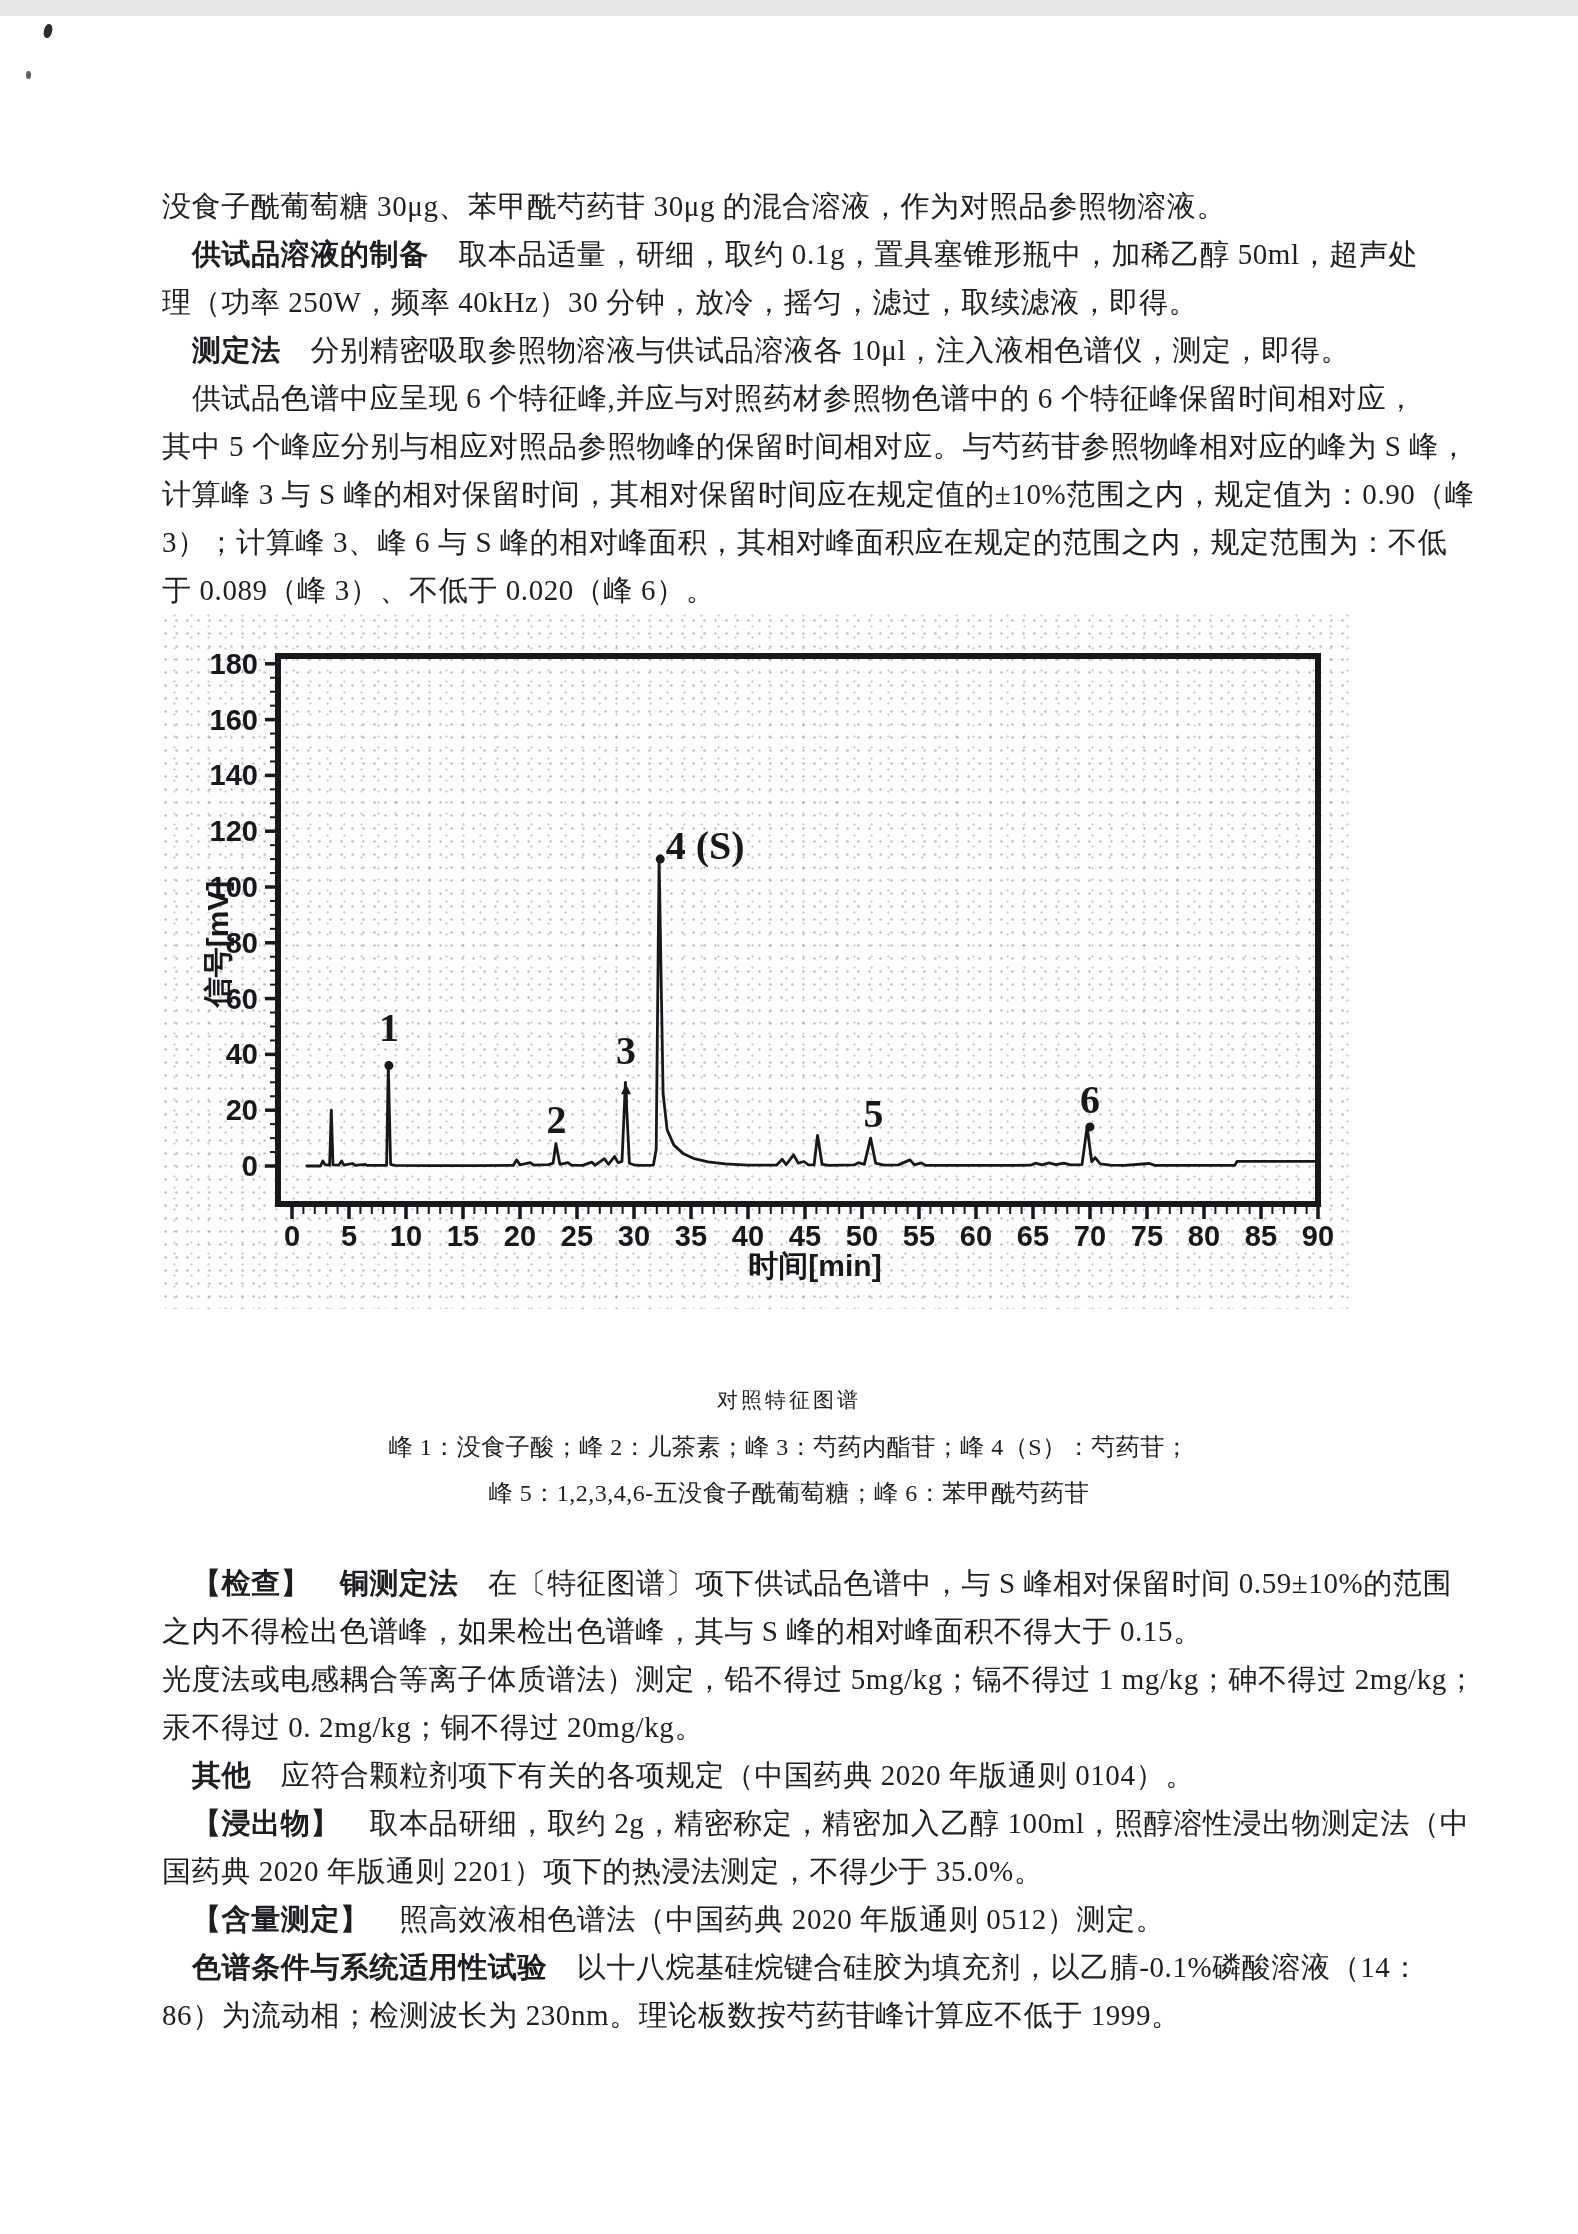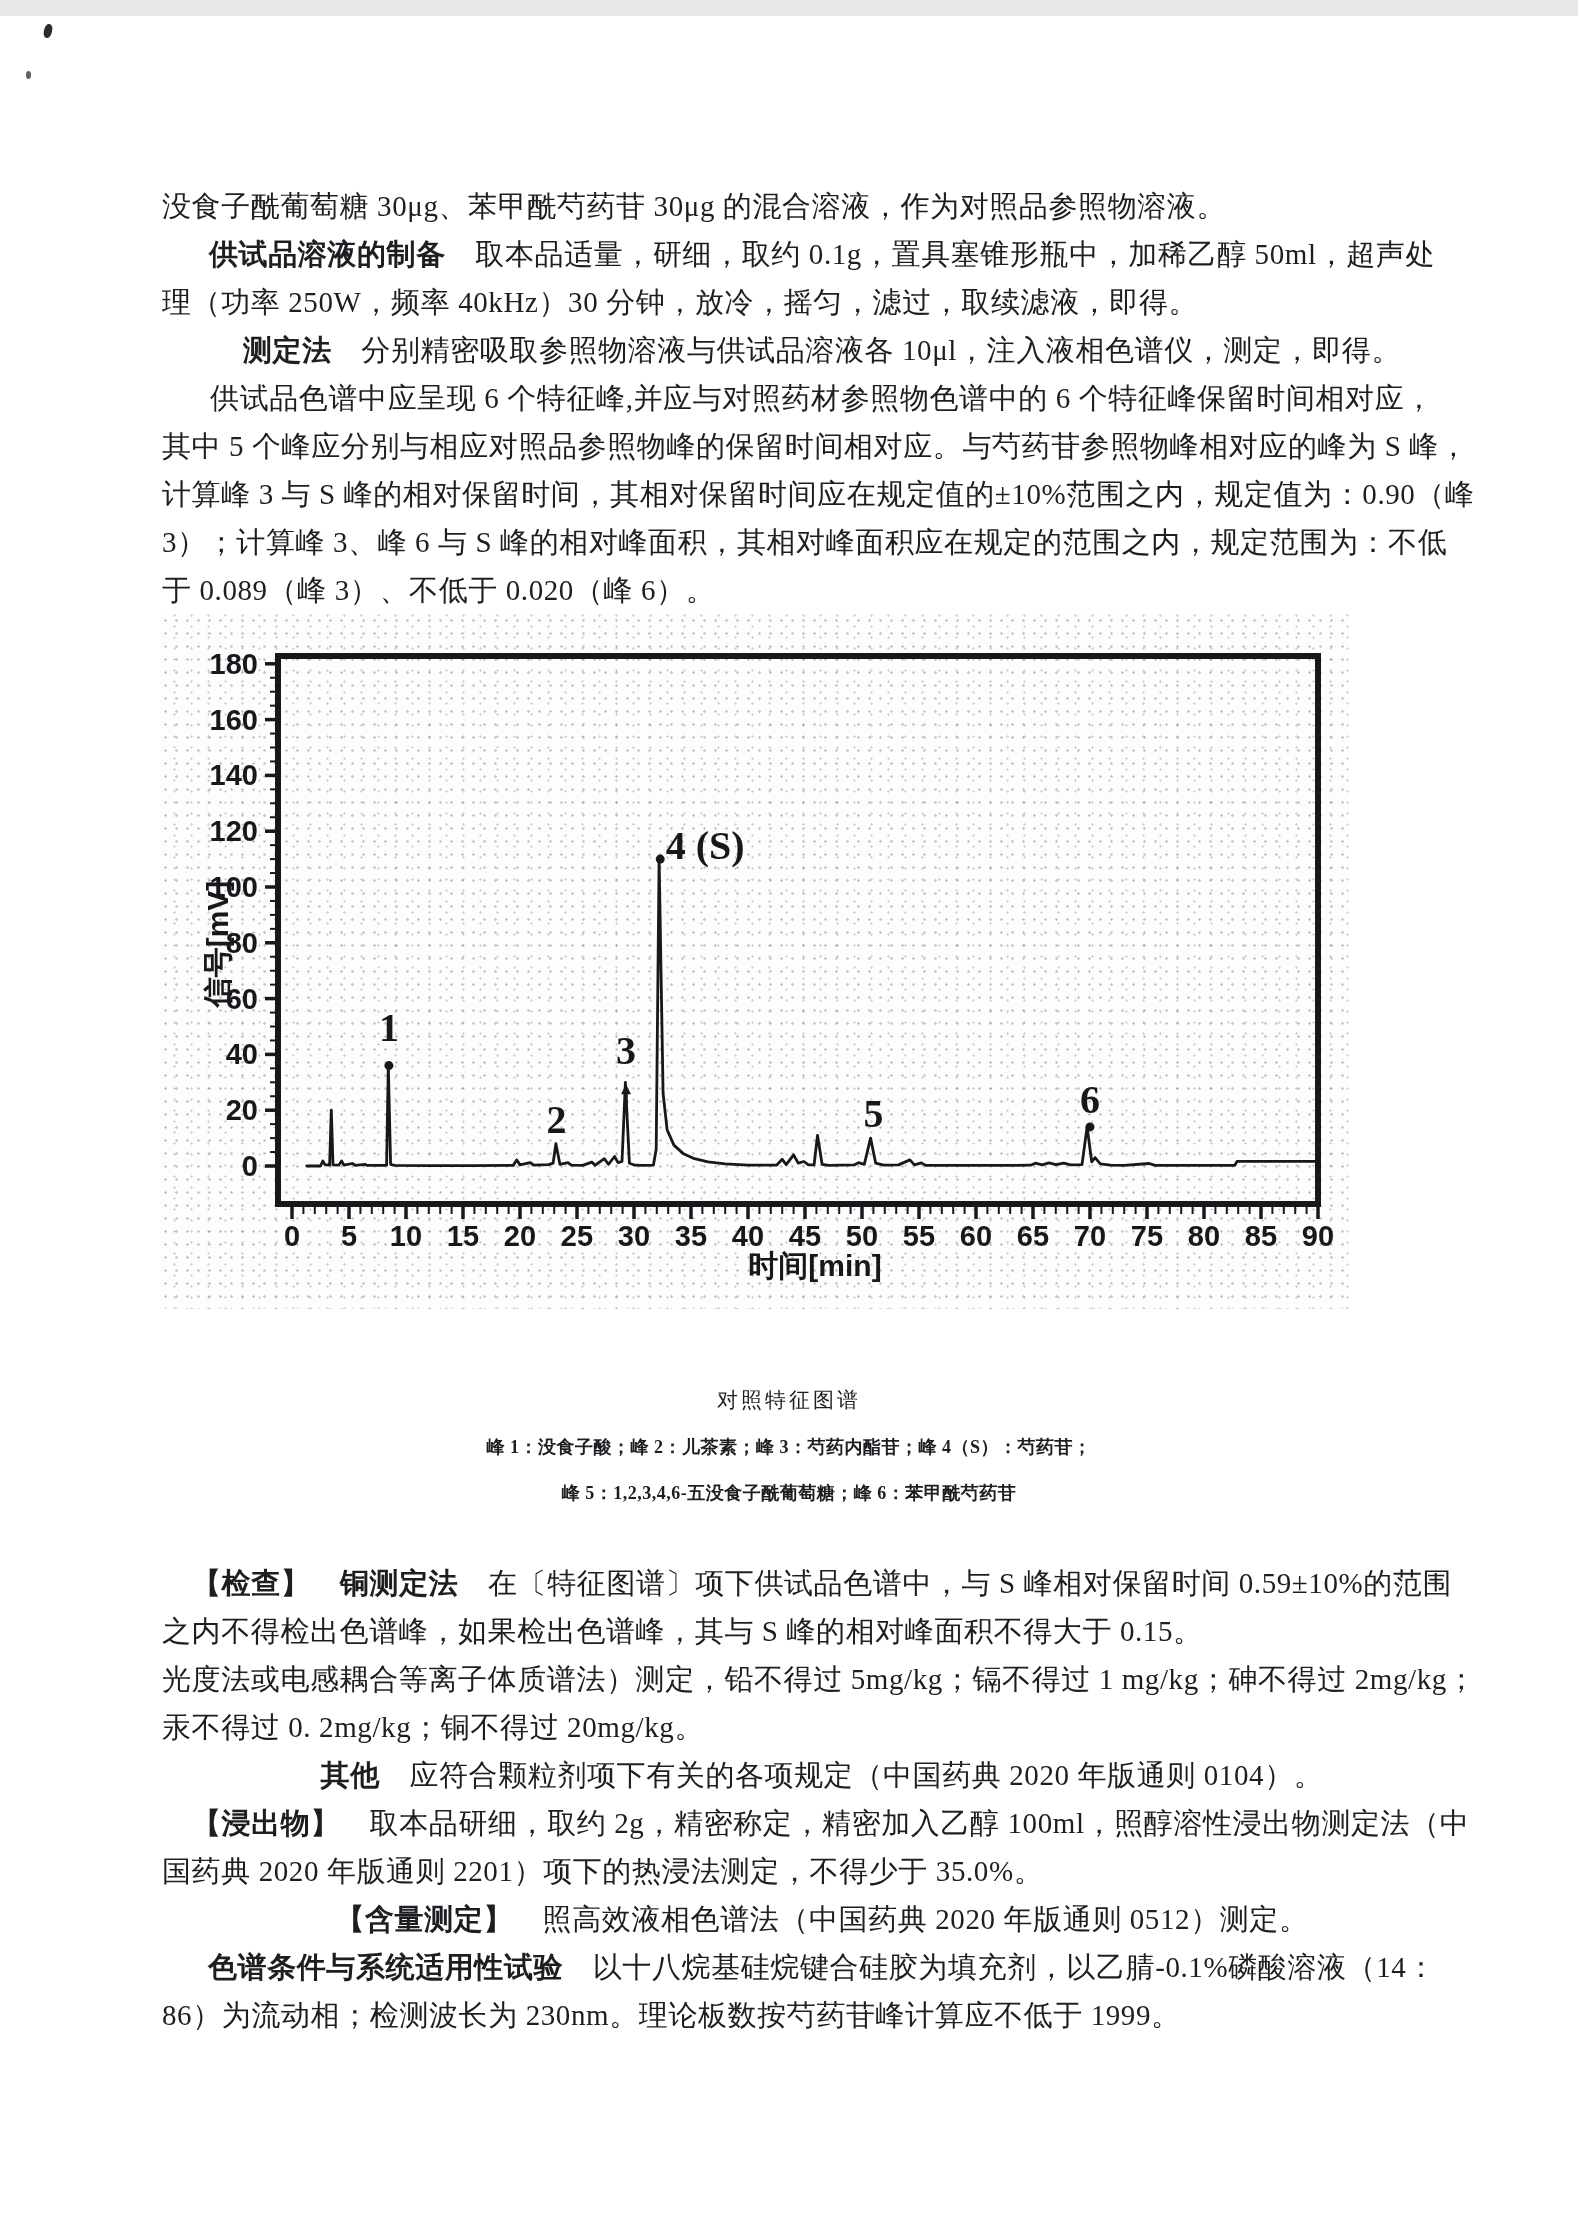--- a/index.html
+++ b/index.html
@@ -17,21 +17,21 @@
   #artifact2{left:26px;top:55px;width:5px;height:8px;border-radius:50%;opacity:.75;}
 
   .textblock{position:absolute;left:162px;width:1290px;}
   #para1{top:166px;}
   #para2{top:1543px;}
   .bline{
     height:48px;line-height:48px;
     font-size:29px;letter-spacing:.6px;
     white-space:nowrap;
   }
-  .bline.indent{padding-left:30px;text-align:center;}
+  .bline.indent{padding-left:30px;}
   .bline b{font-weight:700;}
 
   .figure{
     position:absolute;left:160px;top:598px;width:1190px;height:695px;
     background-color:#fdfdfd;
     background-image:
       radial-gradient(circle, rgba(105,110,122,.38) 1px, transparent 1.5px),
       radial-gradient(circle, rgba(105,110,122,.28) 1px, transparent 1.4px);
     background-size:11px 13px,17px 11px;
     background-position:0 0,6px 7px;
@@ -46,21 +46,21 @@
     font-family:"Liberation Sans","DejaVu Sans",sans-serif;
     font-weight:700;font-size:30px;
   }
   .peak-label{
     font-family:"Liberation Serif","DejaVu Serif",serif;
     font-weight:700;font-size:40px;
   }
 
   .caption{position:absolute;left:0;top:1360px;width:1578px;text-align:center;}
   .caption-title{height:48px;line-height:48px;font-size:21px;letter-spacing:3px;}
-  .caption-line{height:46px;line-height:46px;font-size:18px;letter-spacing:.5px;font-weight:bold;}
+  .caption-line{height:46px;line-height:46px;font-size:24px;letter-spacing:.5px;}
 </style>
 </head>
 <body>
 
 <div class="page">
 
   <div id="artifact1" class="scan-artifact"></div>
   <div id="artifact2" class="scan-artifact"></div>
 
   <div id="para1" class="textblock">

